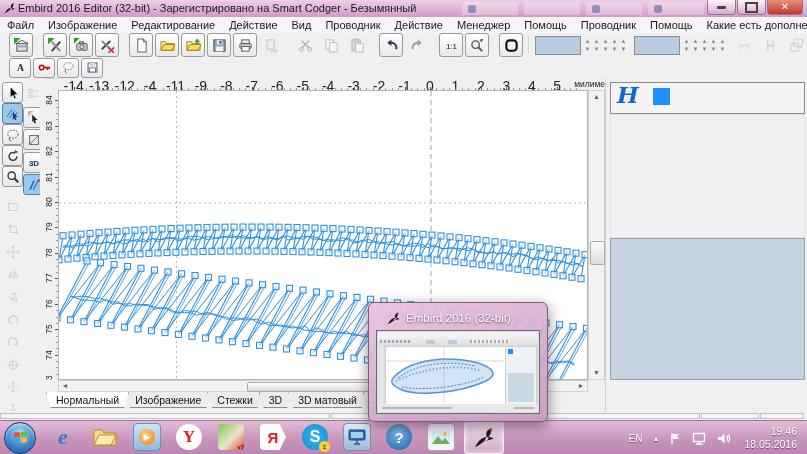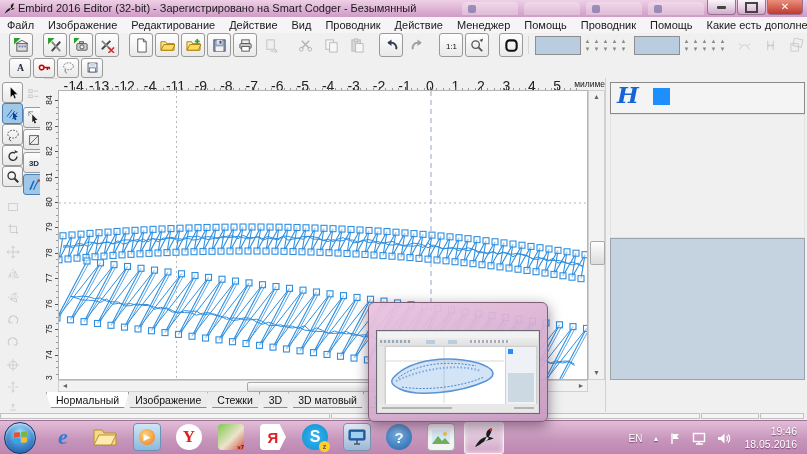--- a/index.html
+++ b/index.html
@@ -1091,20 +1091,32 @@
         <div class="sseg" style="width: 330px;"></div>
         <div class="sseg" style="width: 188px;"></div>
         <div class="sseg" style="width: 180px;"></div>
         <div class="sseg" style="width: 58px;"></div>
         <div class="sseg" style="width: 44px;"></div>
       </div>
   </div>
 
   <div id="popup">
     <div id="popup-inner">
+      <div id="popup-title">
+        <span id="popup-bird">
+            <span style="display: flex;">
+              <svg viewBox="0 0 16 16" width="15" height="15">
+                <path d="M2 14 C5 8.5 7.5 7.5 9.8 7.3 C8.8 4.5 10.5 2 13 1.5 C13.2 3.8 12.3 5.3 11.2 7.2 L14.5 8.2 C12.5 9.4 10.3 9.3 8.2 10.2 C6 12 4 13.2 2 14 Z" fill="#1c1c1c"></path>
+                <path d="M9.8 7.3 L8.2 10.2 C9.5 9.8 10.8 9 11.2 7.8 Z" fill="#e8e8e8"></path>
+                <circle cx="12.6" cy="2.6" r=".9" fill="#d43a2a"></circle>
+              </svg>
+            </span>
+          </span>
+        <span>Embird 2016 (32-bit)</span>
+      </div>
       <div id="mini">
         <div class="mini-strip" style="top:1px;height:6px;"></div>
         <div class="mini-strip" style="top:7px;height:7px;background:linear-gradient(#ececec,#e2e2e2);">
           <span style="position:absolute;left:48px;top:2px;width:9px;height:4px;background:#b9cde0;"></span>
           <span style="position:absolute;left:70px;top:2px;width:9px;height:4px;background:#b9cde0;"></span>
           <span style="position:absolute;left:2px;top:2px;width:30px;height:3px;background:repeating-linear-gradient(90deg,#9aa 0 2px,#dde 2px 4px);"></span>
           <span style="position:absolute;left:92px;top:2px;width:40px;height:3px;background:repeating-linear-gradient(90deg,#aab 0 2px,#eee 2px 4px);"></span>
         </div>
         <div style="position:absolute;left:1px;top:15px;width:6px;height:58px;background:#e6e6e6;"></div>
         <div id="mini-canvas">

